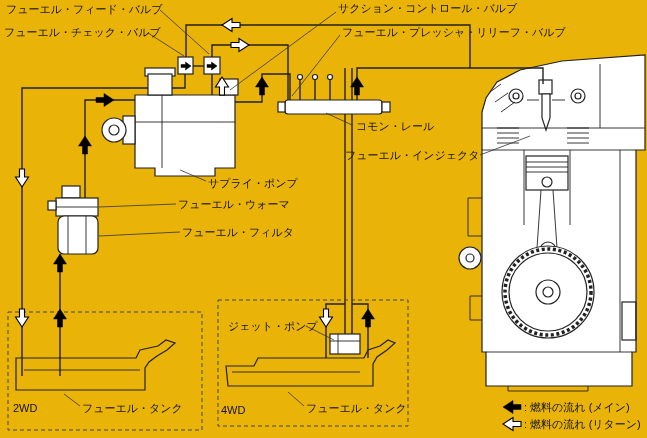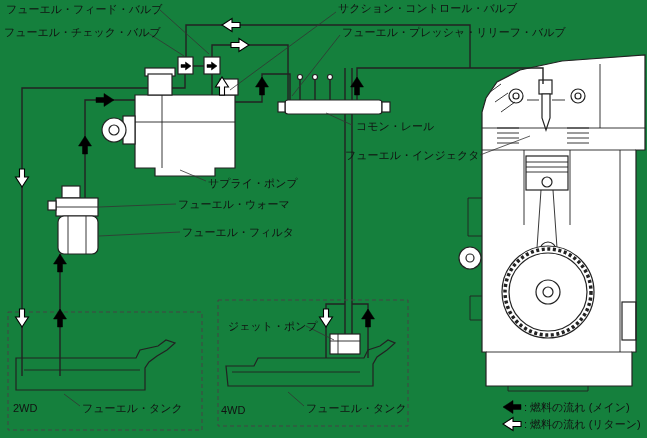--- a/index.html
+++ b/index.html
@@ -1,16 +1,16 @@
 <!DOCTYPE html>
 <html><head>
 <meta charset="utf-8">
 <style>
   html,body{margin:0;padding:0;background:#fff;}
-  .stage{position:relative;width:647px;height:438px;background:#15803d;overflow:hidden;}
+  .stage{position:relative;width:647px;height:438px;background:#eab308;overflow:hidden;}
   svg{font-family:"Liberation Sans","DejaVu Sans",sans-serif;}
   .lbl{font-size:11px;fill:#111;}
   .pipe{stroke:#222;stroke-width:1.4;fill:none;}
   .thin{stroke:#222;stroke-width:0.9;fill:none;}
   .comp{stroke:#222;stroke-width:1.2;fill:#fff;}
   .open{stroke:#222;stroke-width:1.2;fill:none;}
   .leader{stroke:#333;stroke-width:0.8;fill:none;}
   .aB{fill:#000;stroke:#000;stroke-width:0.5;}
   .aW{fill:#fff;stroke:#000;stroke-width:1.1;}
   .dash{fill:none;stroke:#444;stroke-width:1;stroke-dasharray:4 3;}

